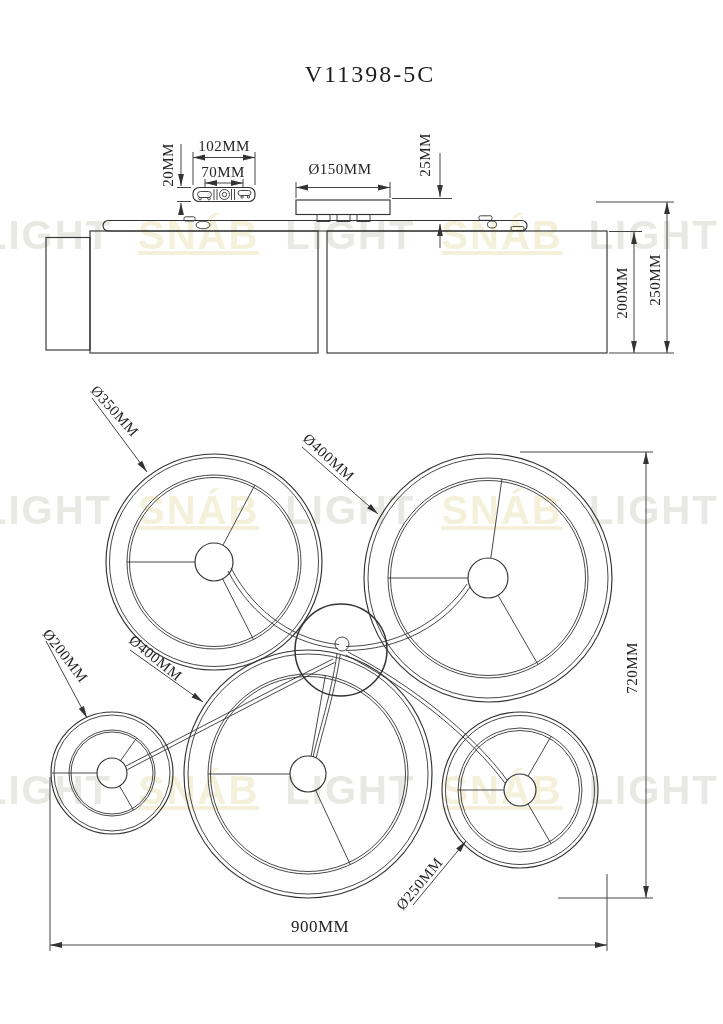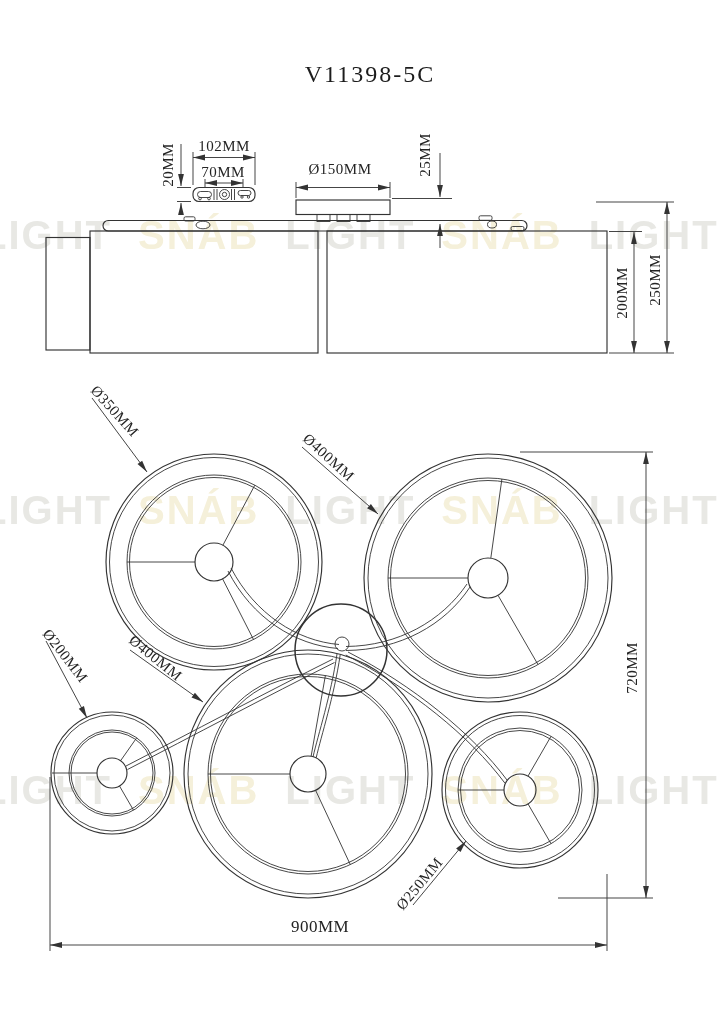--- a/index.html
+++ b/index.html
@@ -4,21 +4,21 @@
 <style>
   html,body{margin:0;padding:0;background:#fff;}
   .stage{position:relative;width:723px;height:1024px;background:#ffffff;overflow:hidden;
          font-family:"Liberation Serif",serif;}
   
   .wm{position:absolute;left:-18px;white-space:nowrap;
       font-family:"Liberation Sans",sans-serif;font-weight:bold;
       font-size:40px;letter-spacing:2px;user-select:none;}
   .wm span{margin-right:26px;}
   .w1{color:#e8e8e4;}
-  .w2{color:#f5f0da;}
+  .w2{color:#f5f0da;text-decoration:underline;}
   svg.drawing{position:absolute;left:0;top:0;}
   .ln{fill:none;stroke:#333333;stroke-width:1.15;}
   .thin{stroke-width:0.9;}
   .thick{stroke-width:1.5;}
   .dim{fill:none;stroke:#3b3b3b;stroke-width:0.95;}
   .dimtxt{fill:#242424;font-size:15px;font-family:"Liberation Serif",serif;letter-spacing:0.5px;}
   .titletxt{fill:#1c1c1c;font-size:24px;letter-spacing:2px;font-family:"Liberation Serif",serif;}
   .mid{text-anchor:middle;}
 </style>
 </head>

